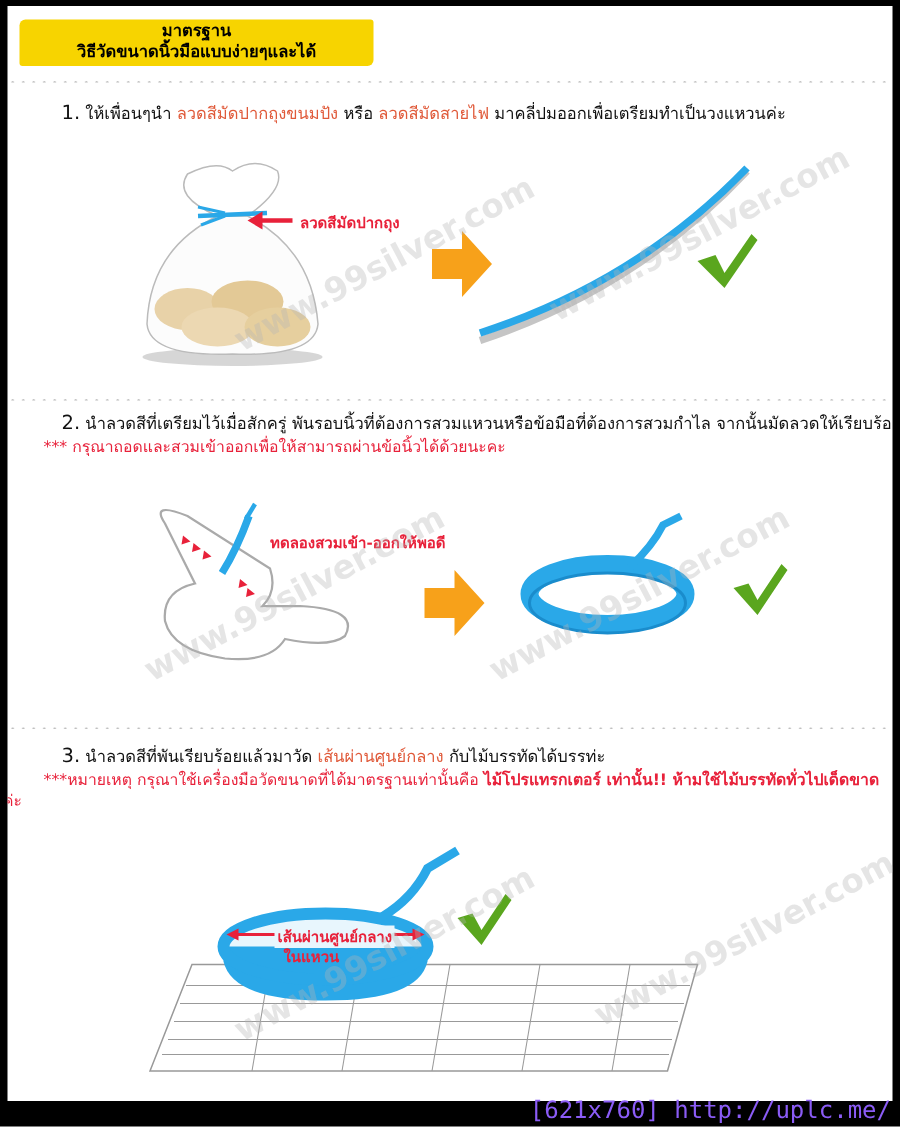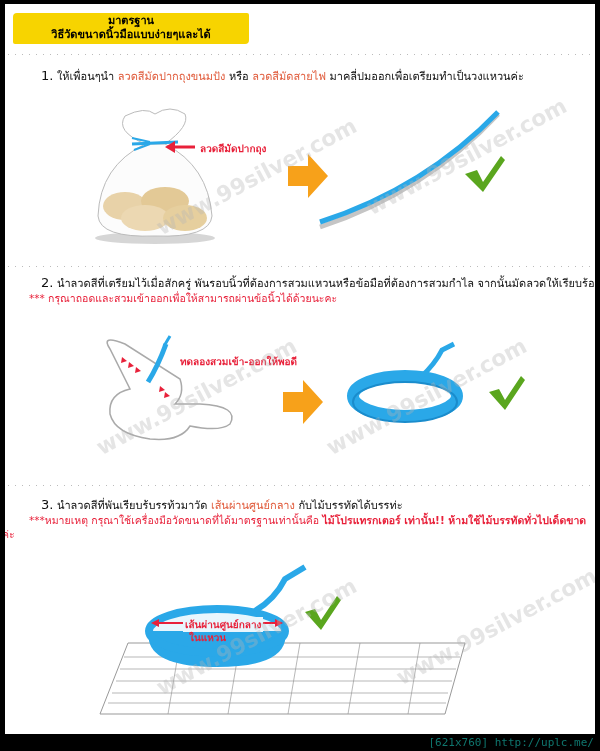--- a/index.html
+++ b/index.html
@@ -13,21 +13,21 @@
           background-image: radial-gradient(circle, #bbb 0.8px, transparent 1px);
           background-size:7px 2px; background-repeat:repeat-x; }
   .step { position:absolute; left:12px; font-size:11px; line-height:15px; color:#111; white-space:nowrap;margin-left:24px; }
   .step .num { font-size:13px; }
   .hl { color:#e05a3a; }
   .note { position:absolute; font-size:10.5px; line-height:14px; color:#e8213a; white-space:nowrap; }
   .note b { color:#e8213a; }
   .watermark { position:absolute; color:rgba(180,180,180,0.35); font-size:22px; font-weight:bold;
                transform:rotate(-28deg); white-space:nowrap; pointer-events:none; }
   .label-red { position:absolute; color:#e8213a; font-size:10px; font-weight:bold; white-space:nowrap; }
-  .footer { position:absolute; right:6px; bottom:2px; color:#0f766e; font-size:11px;
+  .footer { position:absolute; right:6px; bottom:2px; color:#8b5cf6; font-size:16px;
             font-family:"DejaVu Sans Mono", monospace; }
   svg { position:absolute; overflow:visible; }
 </style>
 </head>
 <body>
 
 <div class="panel">
 
   <div class="banner">
     <div>มาตรฐาน</div>
@@ -98,21 +98,21 @@
     <path d="M70 34 Q85 20 92 6 L104 0" stroke="#2aa8e8" stroke-width="5" fill="none"></path>
   </svg>
   <svg style="left:484px;top:372px" width="36" height="34">
     <path d="M0 16 L10 13 L16 24 L32 0 L36 4 L16 34Z" fill="#5aa61e"></path>
   </svg>
 
   <div class="dots" style="top:481px"></div>
 
   <div class="step" style="top:493px">
     <span class="num">3.</span>
-    <span>นำลวดสีที่พันเรียบร้บรรท้วมาวัด</span>
+    <span>นำลวดสีที่พันเรียบร้อยแล้วมาวัด</span>
     <span class="hl">เส้นผ่านศูนย์กลาง</span>
     <span>กับไม้บรรทัดได้บรรท่ะ</span>
   </div>
   <div class="note" style="left:24px;top:509px">
     <span>***หมายเหตุ กรุณาใช้เครื่องมือวัดขนาดที่ได้มาตรฐานเท่านั้นคือ</span>
     <b>ไม้โปรแทรกเตอร์ เท่านั้น!! ห้ามใช้ไม้บรรทัดทั่วไปเด็ดขาด</b>
   </div>
   <div class="note" style="left:-3px;top:523px;font-weight:normal">ค่ะ</div>
 
   <svg style="left:95px;top:635px" width="370" height="80">

